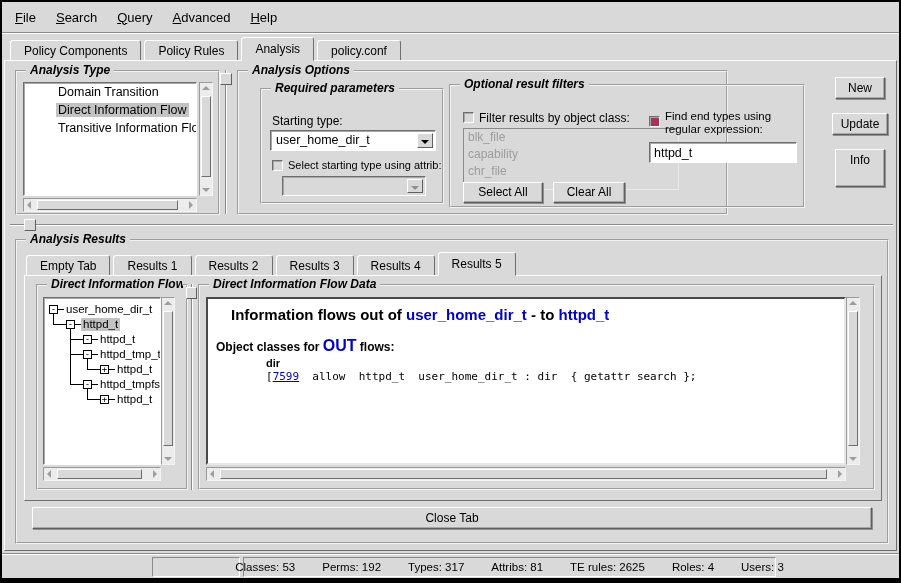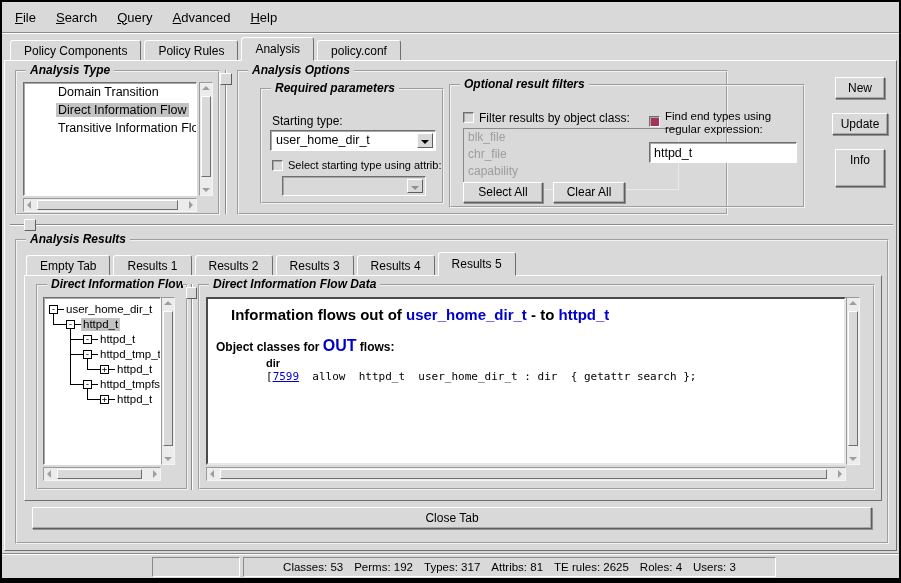--- a/index.html
+++ b/index.html
@@ -92,21 +92,21 @@
   .ta-head .blue, .ta-cls .blue { color:#0000cc; }
   .ta-cls { position:absolute; left:8px; top:38px; font-size:12px; font-weight:bold; white-space:pre; }
   .ta-cls .dirword { font-size:16px; font-weight:bold; color:#0000cc; }
   .ta-objclass { position:absolute; left:58px; top:58px; font-size:11px; font-weight:bold; }
   .ta-rule { position:absolute; left:58px; top:71px; font-family:"DejaVu Sans Mono", monospace; font-size:11px; white-space:pre; }
   .ta-rule .rule-link { color:#0000cc; text-decoration:underline; }
 
   
   .status-box { position:absolute; height:20px; background:#d9d9d9; border:1px solid;
                 border-color:#8a8a8a #ffffff #ffffff #8a8a8a; display:flex; align-items:center; justify-content:center; }
-  .stats { display:flex; gap:11px; font-size:11.5px; white-space:nowrap; }
+  .stats { display:flex; gap:27px; font-size:11.5px; white-space:nowrap; }
 
   .label { position:absolute; white-space:nowrap; }
 </style>
 </head>
 <body>
 
 <div class="window">
 
   <div class="menubar" id="menubar">
       <div class="menu-item"><u>F</u>ile</div>
@@ -168,22 +168,22 @@
           </span>
       </div>
     </div>
 
     <div class="groupbox" style="left:210px; top:12px; width:356px; height:124px;">
       <div class="gb-label">Optional result filters</div>
       <span class="cb" style="left:12px; top:26px;"></span>
       <div class="cb-label" style="left:28px; top:25px; font-size:12px;">Filter results by object class:</div>
       <div class="dislist" style="left:12px; top:42px; width:216px; height:62px;" id="objclass-list">
           <div class="li">blk_file</div>
+          <div class="li">capability</div>
           <div class="li">chr_file</div>
-          <div class="li">capability</div>
         </div>
       <div class="btn" style="left:12px; top:96px; width:80px; height:21px; line-height:19px;">Select All</div>
       <div class="btn" style="left:102px; top:96px; width:72px; height:21px; line-height:19px;">Clear All</div>
 
       <span class="cb" style="left: 198px; top: 30px; background-color: rgb(168, 50, 90);"></span>
       <div class="cb-label" style="left:214px; top:24px; width:142px; font-size:11.5px; line-height:13px; white-space:normal;">Find end types using regular expression:</div>
       <input class="field" style="position: absolute; left: 198px; top: 56px; width: 148px; height: 21px; font-size: 12.5px; font-family: &quot;Liberation Sans&quot;, sans-serif; padding-left: 4px;" value="httpd_t">
     </div>
   </div>
 

